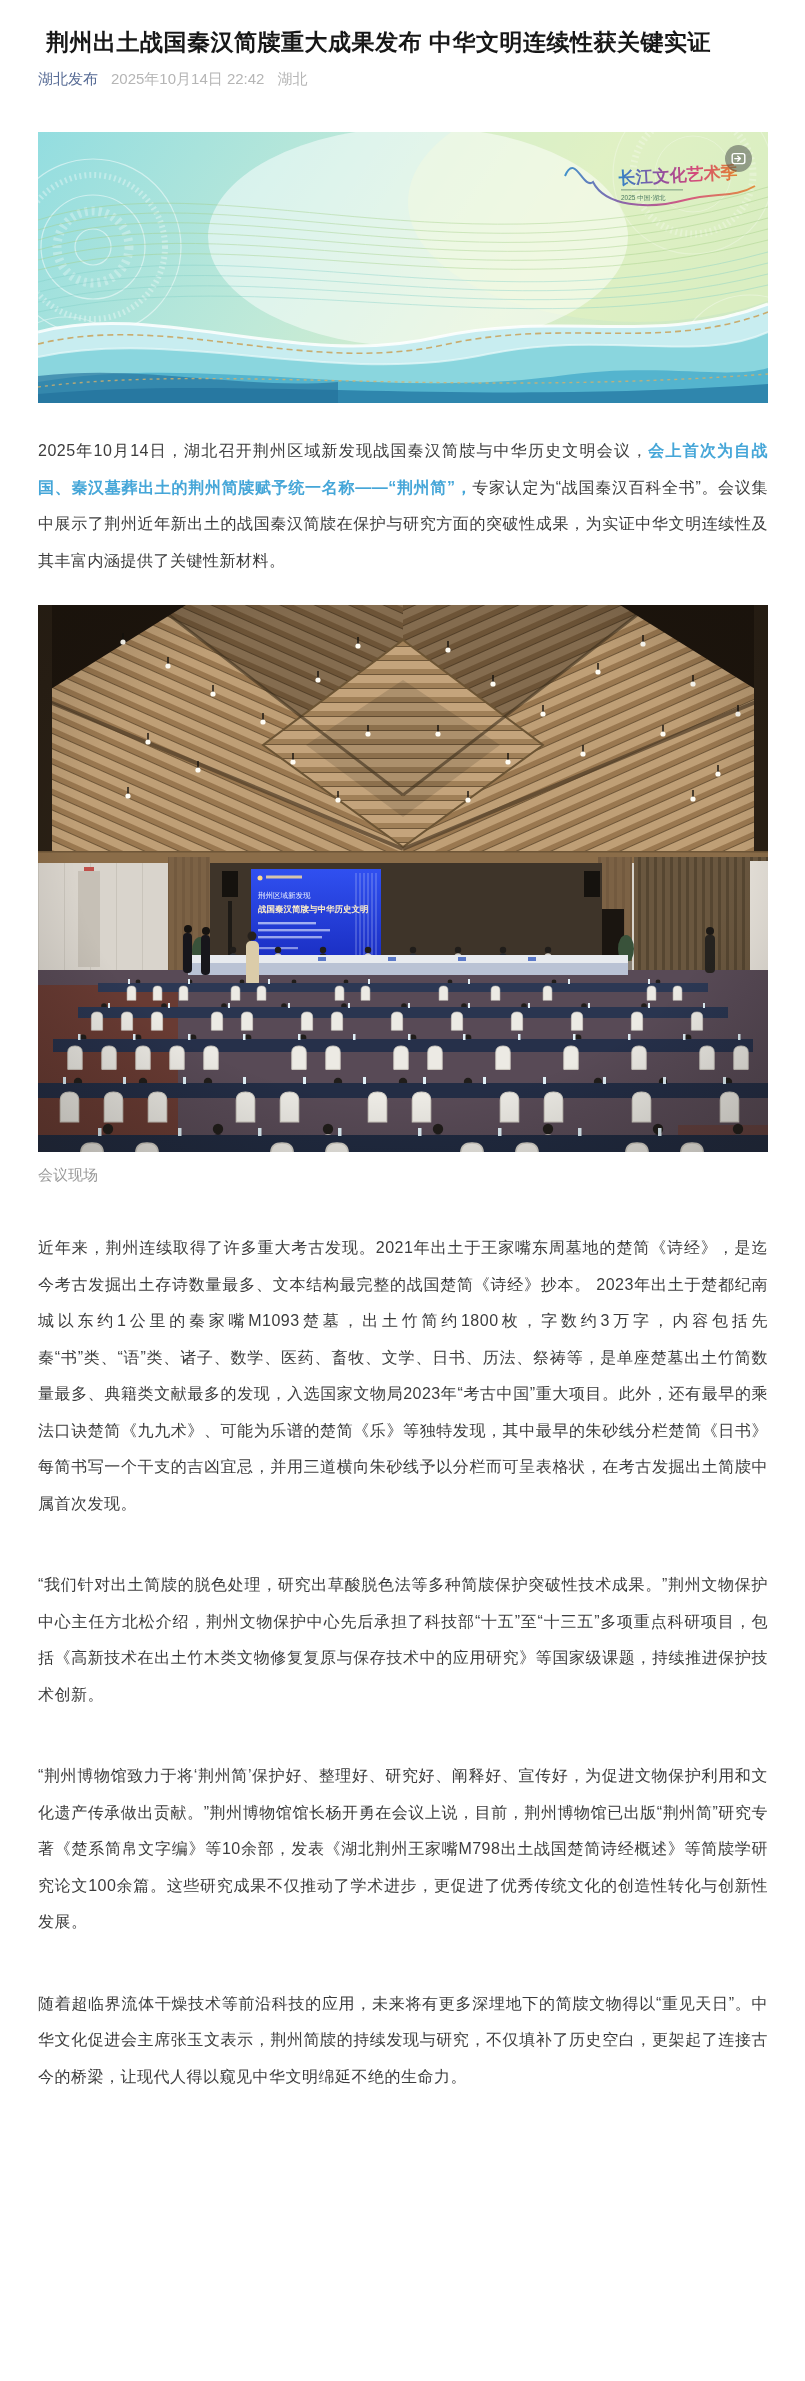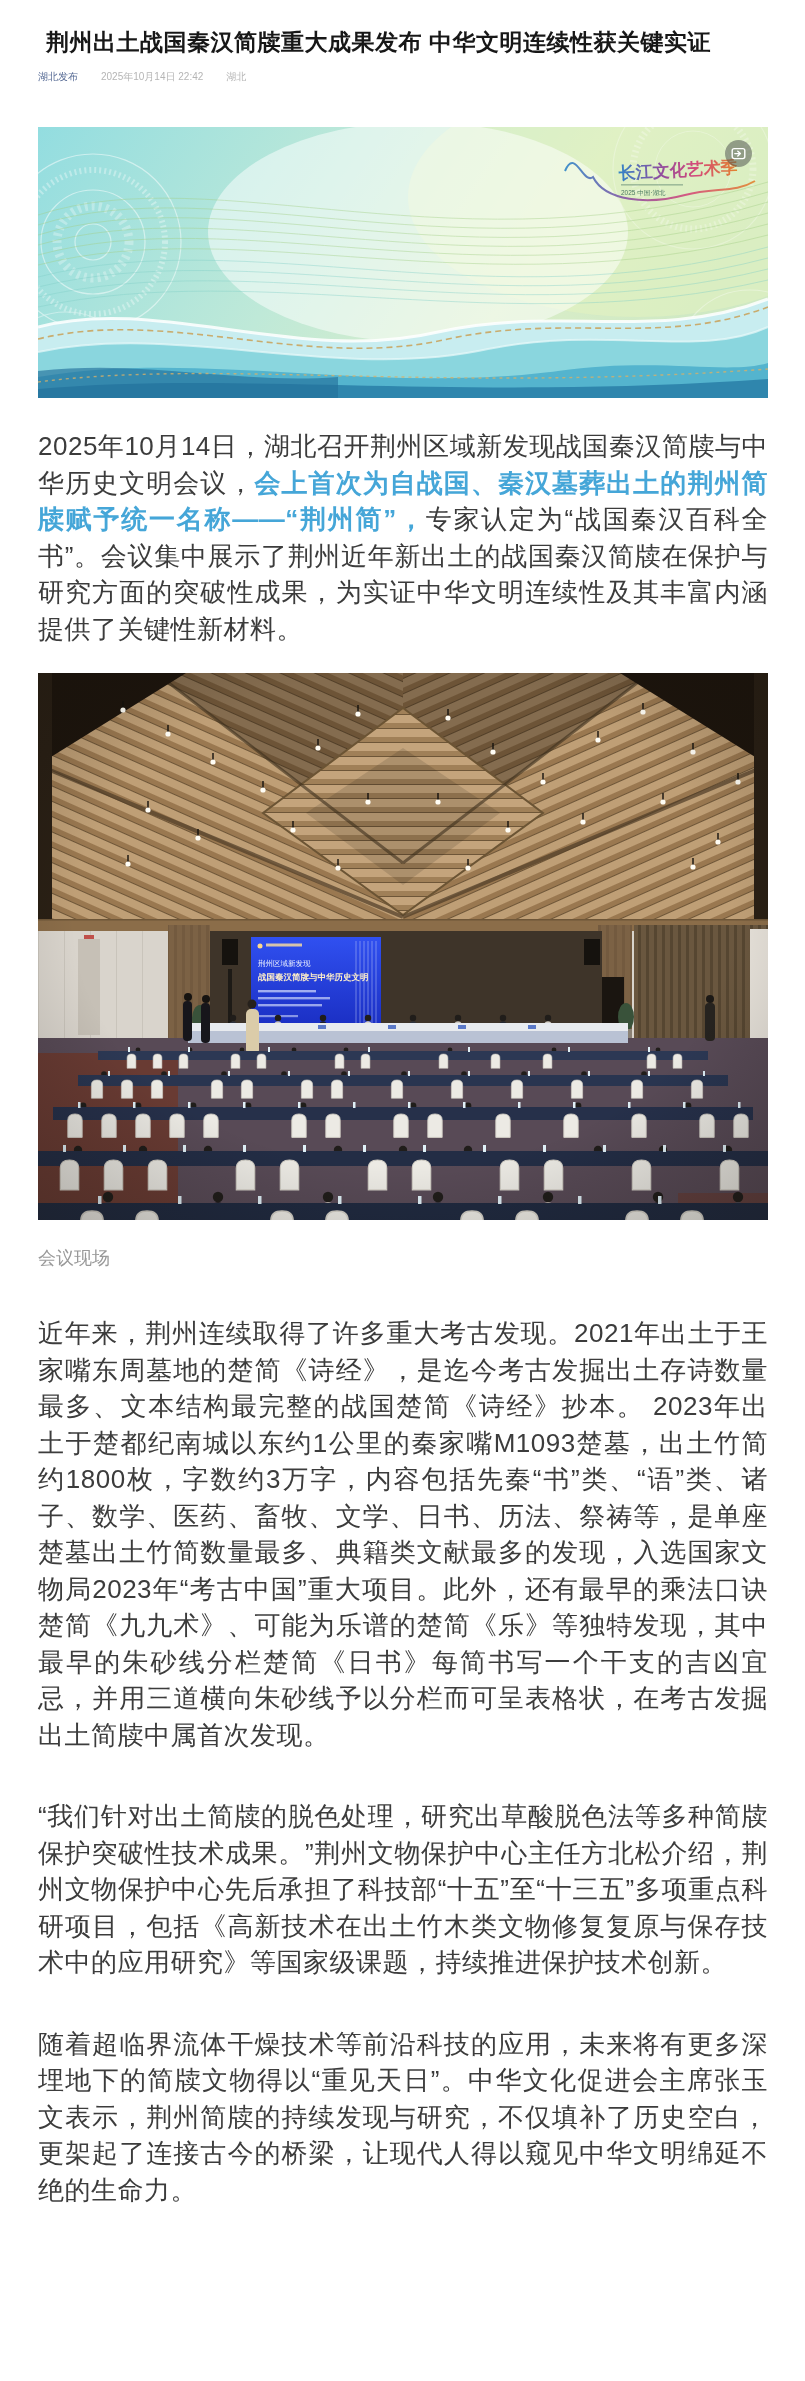--- a/index.html
+++ b/index.html
@@ -1,29 +1,29 @@
 <!DOCTYPE html>
 <html><head>
 <meta charset="utf-8">
 <style>
   html,body{margin:0;padding:0;background:#ffffff;}
   .page{width:805px;height:2381px;overflow:hidden;background:#fff;box-sizing:border-box;
         font-family:"Liberation Sans","DejaVu Sans",sans-serif;color:#3c3c3c;}
   .content{padding:18px 37px 0 38px;}
   .title{margin:8px;font-size:23px;line-height:33px;font-weight:700;color:#171717;letter-spacing:0.5px;}
-  .byline{margin-top:11px;font-size:10px;color:#b5b5b5;display:flex;align-items:center;gap:23px;}
+  .byline{margin-top:11px;font-size:15px;color:#b5b5b5;display:flex;align-items:center;gap:13px;}
   .byline .source{color:#576b95;text-decoration:none;cursor:pointer;}
   .banner{position:relative;margin-top:43px;width:730px;height:271px;overflow:hidden;background:#aee3dd;}
   .banner svg{display:block;}
   .expand-btn{position:absolute;top:13px;right:16px;width:27px;height:27px;border-radius:50%;
       background:rgba(84,88,84,0.55);border:none;padding:0;display:flex;align-items:center;justify-content:center;cursor:pointer;}
-  .para{font-size:26px;line-height:36.5px;letter-spacing:0.5px;text-align:justify;color:#3c3c3c;margin:30px 0 0;}
+  .para{font-size:16px;line-height:36.5px;letter-spacing:0.5px;text-align:justify;color:#3c3c3c;margin:30px 0 0;}
   .hl{color:#45a6d8;font-weight:700;}
   .photo{margin:26px 0 0;width:730px;height:547px;display:block;background:#b99a73;}
-  .caption{margin-top:26px;font-size:18px;color:#999999;}
+  .caption{margin-top:14px;font-size:15px;color:#999999;}
   .p-first{margin-top:43px;}
   .p-next{margin-top:45px;}
 </style>
 </head>
 <body>
 
 <div class="page">
   <div class="content">
 
     <h1 class="title">荆州出土战国秦汉简牍重大成果发布 中华文明连续性获关键实证</h1>
@@ -490,16 +490,17 @@
         </g>
 
         <rect width="730" height="547" fill="url(#vig)"></rect>
       </svg>
     </figure>
 
     <div class="caption">会议现场</div>
 
     <p class="para p-next">近年来，荆州连续取得了许多重大考古发现。2021年出土于王家嘴东周墓地的楚简《诗经》，是迄今考古发掘出土存诗数量最多、文本结构最完整的战国楚简《诗经》抄本。 2023年出土于楚都纪南城以东约1公里的秦家嘴M1093楚墓，出土竹简约1800枚，字数约3万字，内容包括先秦“书”类、“语”类、诸子、数学、医药、畜牧、文学、日书、历法、祭祷等，是单座楚墓出土竹简数量最多、典籍类文献最多的发现，入选国家文物局2023年“考古中国”重大项目。此外，还有最早的乘法口诀楚简《九九术》、可能为乐谱的楚简《乐》等独特发现，其中最早的朱砂线分栏楚简《日书》每简书写一个干支的吉凶宜忌，并用三道横向朱砂线予以分栏而可呈表格状，在考古发掘出土简牍中属首次发现。</p>
     <p class="para p-next">“我们针对出土简牍的脱色处理，研究出草酸脱色法等多种简牍保护突破性技术成果。”荆州文物保护中心主任方北松介绍，荆州文物保护中心先后承担了科技部“十五”至“十三五”多项重点科研项目，包括《高新技术在出土竹木类文物修复复原与保存技术中的应用研究》等国家级课题，持续推进保护技术创新。</p>
+    <p class="para p-next">“荆州博物馆致力于将‘荆州简’保护好、整理好、研究好、阐释好、宣传好，为促进文物保护利用和文化遗产传承做出贡献。”荆州博物馆馆长杨开勇在会议上说，目前，荆州博物馆已出版“荆州简”研究专著《楚系简帛文字编》等10余部，发表《湖北荆州王家嘴M798出土战国楚简诗经概述》等简牍学研究论文100余篇。这些研究成果不仅推动了学术进步，更促进了优秀传统文化的创造性转化与创新性发展。</p>
     <p class="para p-next">随着超临界流体干燥技术等前沿科技的应用，未来将有更多深埋地下的简牍文物得以“重见天日”。中华文化促进会主席张玉文表示，荆州简牍的持续发现与研究，不仅填补了历史空白，更架起了连接古今的桥梁，让现代人得以窥见中华文明绵延不绝的生命力。</p>
 
   </div>
 </div>
 
 </body></html>

